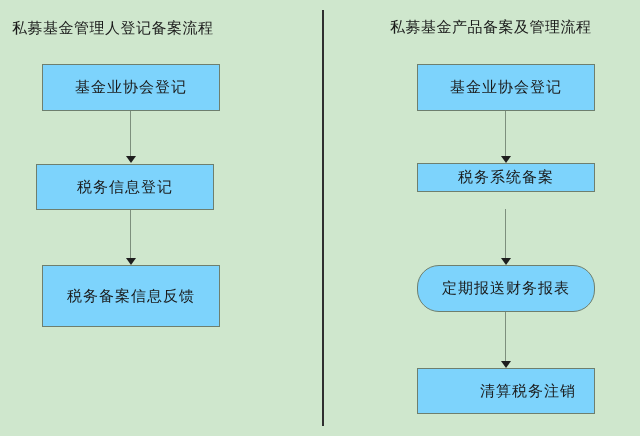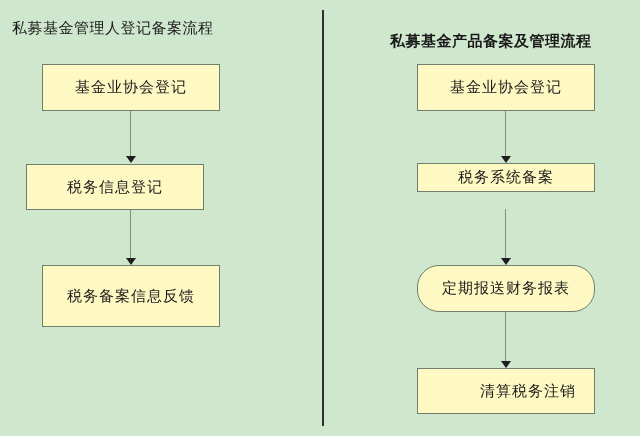--- a/index.html
+++ b/index.html
@@ -21,35 +21,35 @@
   }
   .column-title {
     position: absolute;
     font-size: 15px;
     color: #1a1a1a;
     letter-spacing: 0.5px;
     white-space: nowrap;
     font-weight: 400;
   }
   #title-left  { left: 12px;  top: 19px; }
-  #title-right { left: 390px; top: 32px; font-weight: bold; }
+  #title-right { left: 390px; top: 18px; }
 
   .divider {
     position: absolute;
     left: 322px;
     top: 10px;
     width: 2px;
     height: 416px;
     background: #2f2f2f;
   }
 
   .node {
     position: absolute;
     box-sizing: border-box;
-    background: #fef9c3;
+    background: #7dd3fc;
     border: 1px solid #6e7f6e;
     display: flex;
     align-items: center;
     justify-content: center;
   }
   .node-label {
     font-size: 15px;
     color: #1a1a1a;
     letter-spacing: 1px;
     white-space: nowrap;
@@ -90,21 +90,21 @@
 
   <div class="node" style="left:42px; top:64px; width:178px; height:47px;">
     <span class="node-label">基金业协会登记</span>
   </div>
 
   <div class="connector" style="left:124px; top:111px; height:52px;">
     <div class="stem" style="height:45px;"></div>
     <div class="head"></div>
   </div>
 
-  <div class="node" style="left:26px; top:164px; width:178px; height:46px;">
+  <div class="node" style="left:36px; top:164px; width:178px; height:46px;">
     <span class="node-label">税务信息登记</span>
   </div>
 
   <div class="connector" style="left:124px; top:210px; height:55px;">
     <div class="stem" style="height:48px;"></div>
     <div class="head"></div>
   </div>
 
   <div class="node" style="left:42px; top:265px; width:178px; height:62px;">
     <span class="node-label">税务备案信息反馈</span>

